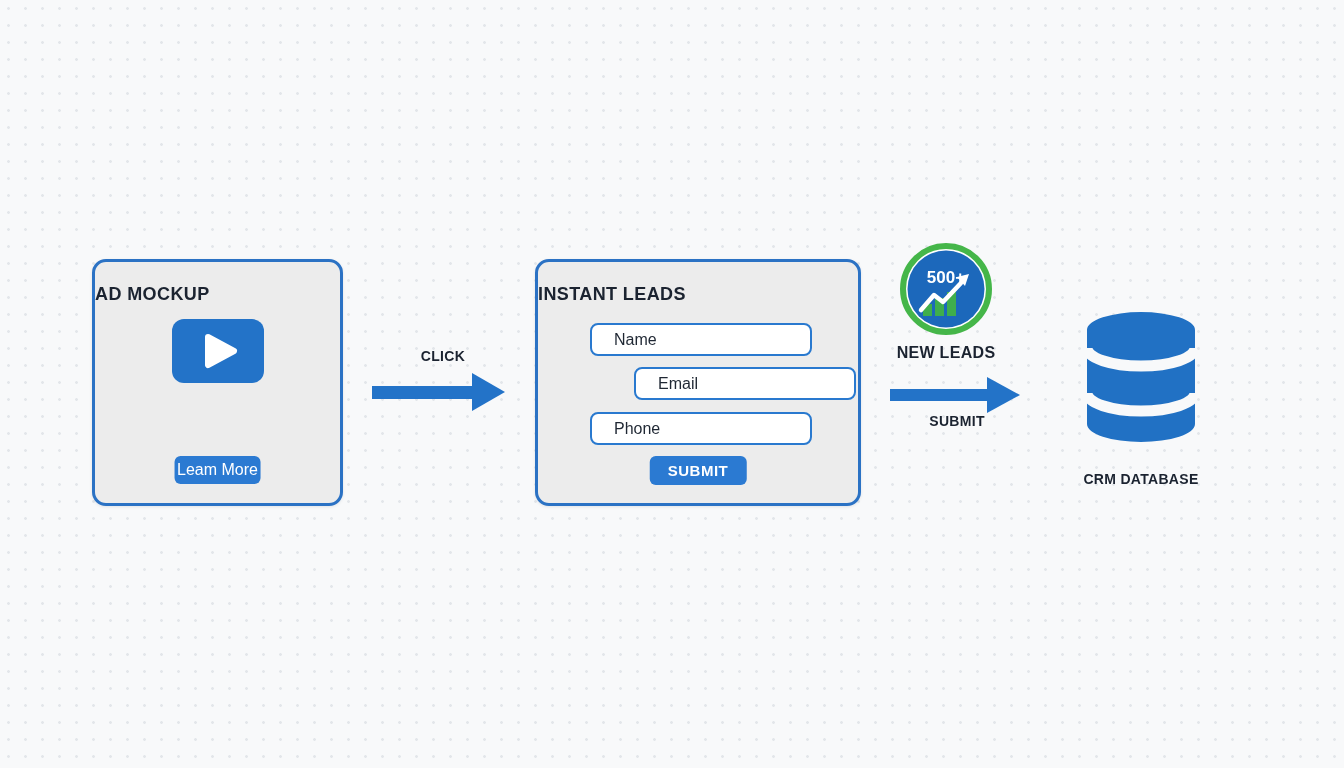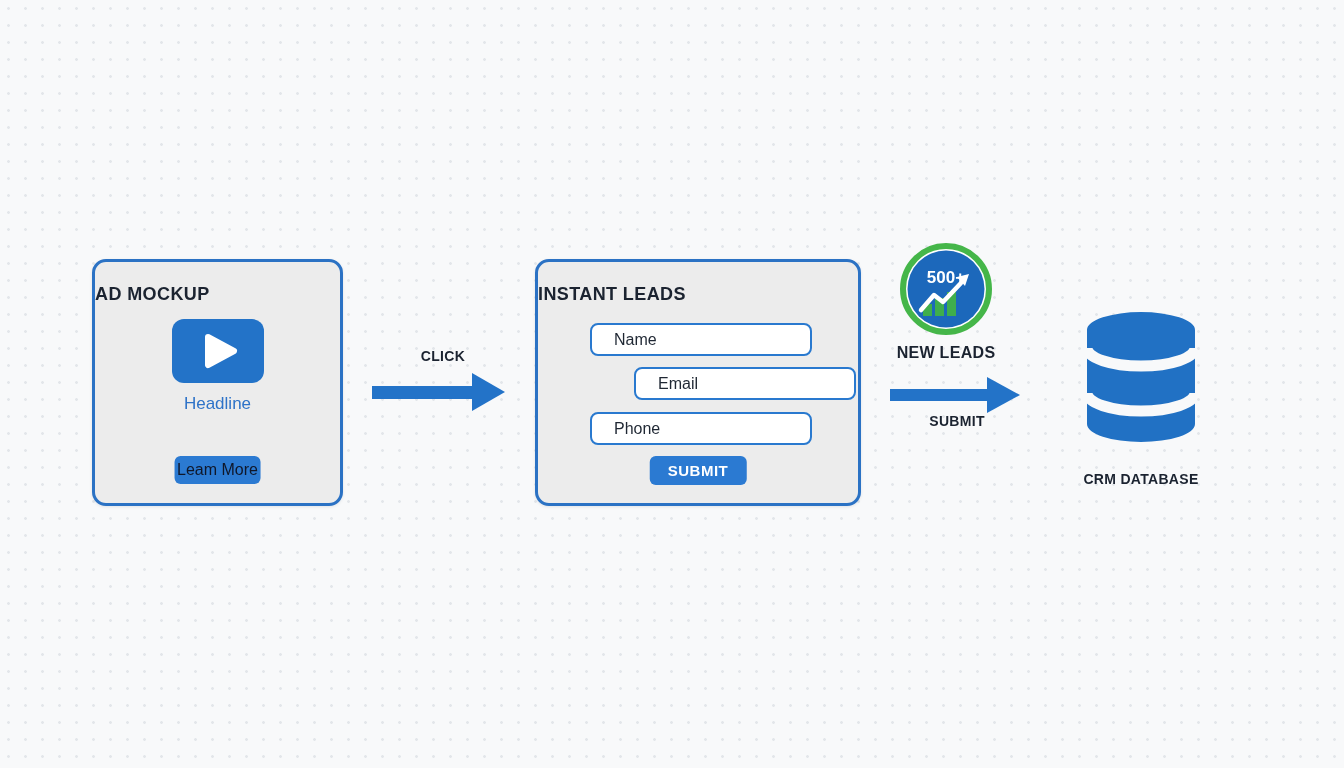--- a/index.html
+++ b/index.html
@@ -59,21 +59,21 @@
     font-size: 17px;
     font-weight: 500;
   }
   .ad-headline    { top: 132px; }
   .ad-description { top: 158px; }
   .cta-button {
     position: absolute;
     top: 194px; left: 50%;
     transform: translateX(-50%);
     background: #2b7ad2;
-    color: #0f172a;
+    color: #ffffff;
     font-size: 16px;
     font-weight: 500;
     border: none;
     border-radius: 6px;
     padding: 5px 3px;
     white-space: nowrap;
     cursor: pointer;
     font-family: "Liberation Sans", sans-serif;
   }
 
@@ -144,21 +144,20 @@
 
   <div class="card ad-card">
     <div class="card-title">AD MOCKUP</div>
 
     <div class="play-button">
       <svg width="92" height="64" viewBox="0 0 92 64">
         <polygon points="36,18 62,32 36,46" fill="#ffffff" stroke="#ffffff" stroke-width="6" stroke-linejoin="round"></polygon>
       </svg>
     </div>
 
-    <div class="ad-headline">Headline</div>
 
     <button class="cta-button">Leam More</button>
   </div>
 
   <div class="flow-label click-label">CLICK</div>
   <svg class="click-arrow" width="133" height="38" viewBox="0 0 133 38">
     <rect x="0" y="13" width="103" height="13" fill="#2373c8"></rect>
     <polygon points="100,0 133,19 100,38" fill="#2373c8"></polygon>
   </svg>
 

